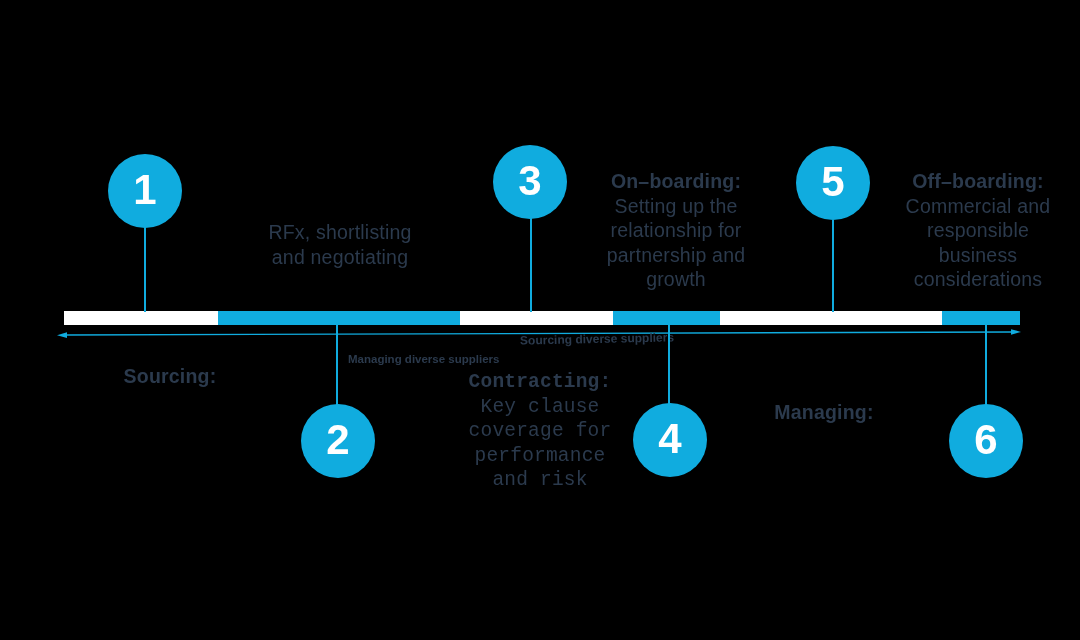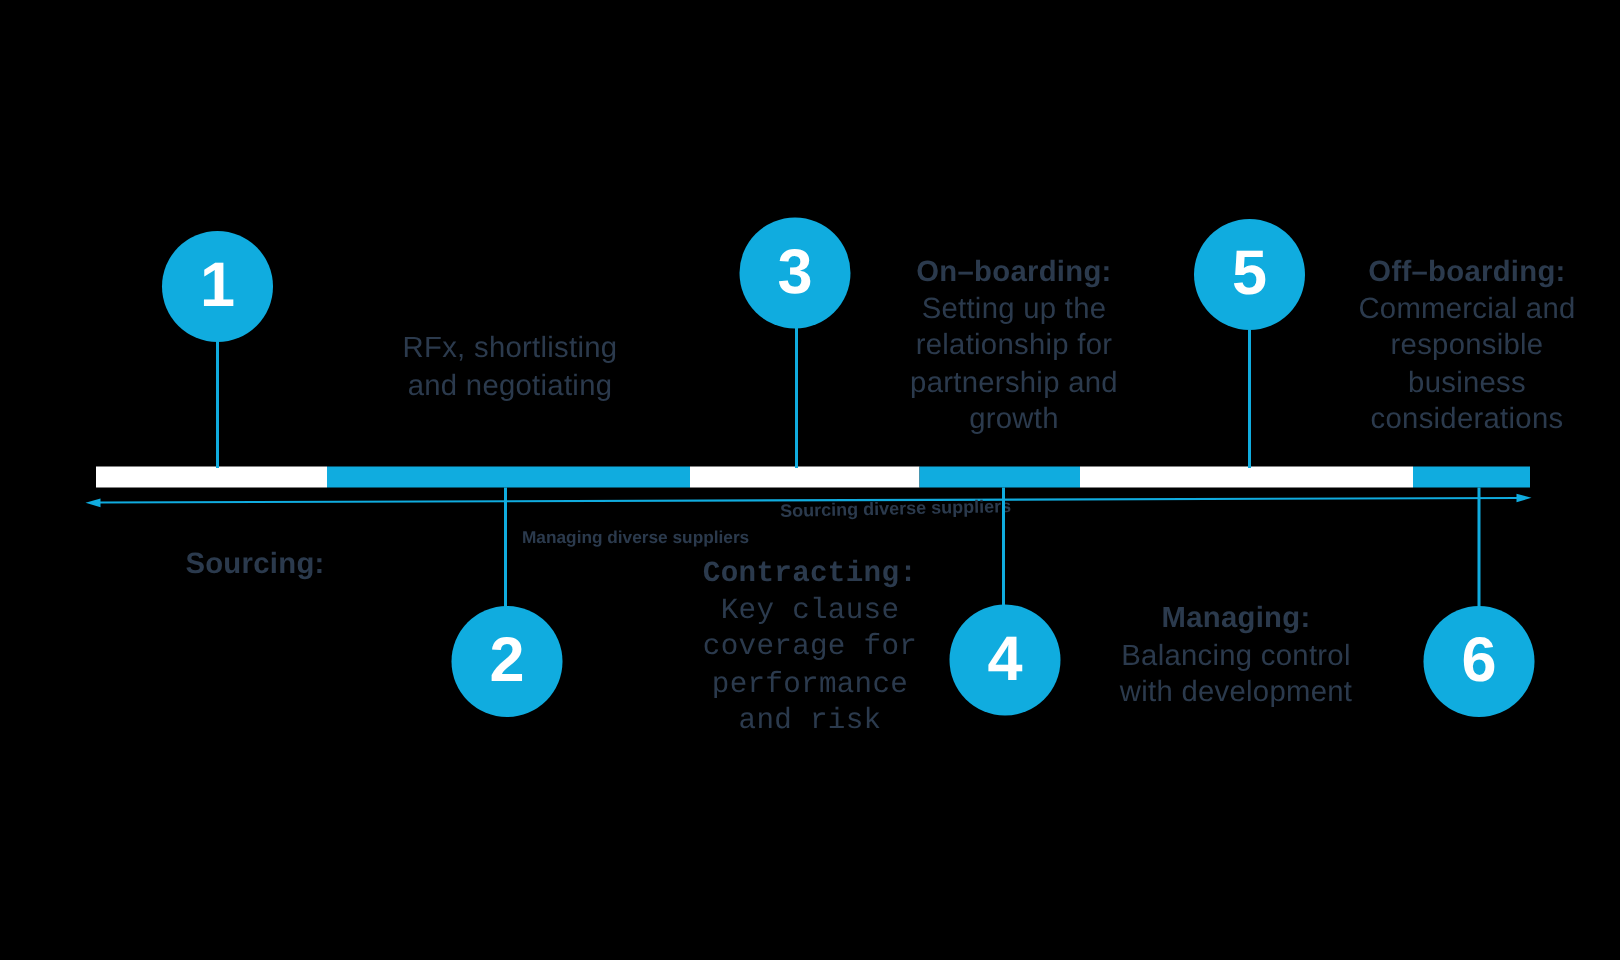--- a/index.html
+++ b/index.html
@@ -149,22 +149,20 @@
 growth</div>
         </div>
       </div>
       <div>
         <div class="connector" style="left: 832px; top: 220px; height: 92px;"></div>
         <div class="circle" style="left: 796px; top: 146px;">
           <span class="num">5</span>
         </div>
         <div class="step-text" style="left: 709px; top: 368px; width: 230px; margin-top: 32px;">
           <div class="title">Managing:</div>
-          <div class="body">Balancing control
-with development</div>
         </div>
       </div>
       <div>
         <div class="connector" style="left: 985px; top: 325px; height: 80px;"></div>
         <div class="circle" style="left: 949px; top: 404px;">
           <span class="num">6</span>
         </div>
         <div class="step-text" style="left: 868px; top: 169px; width: 220px;">
           <div class="title">Off–boarding:</div>
           <div class="body">Commercial and

